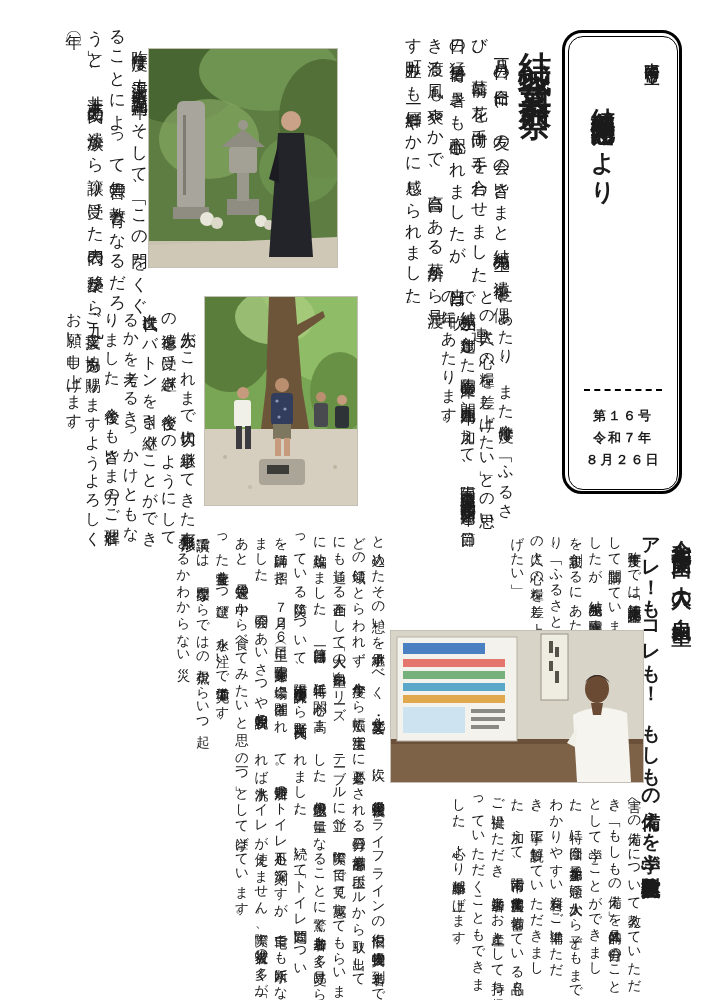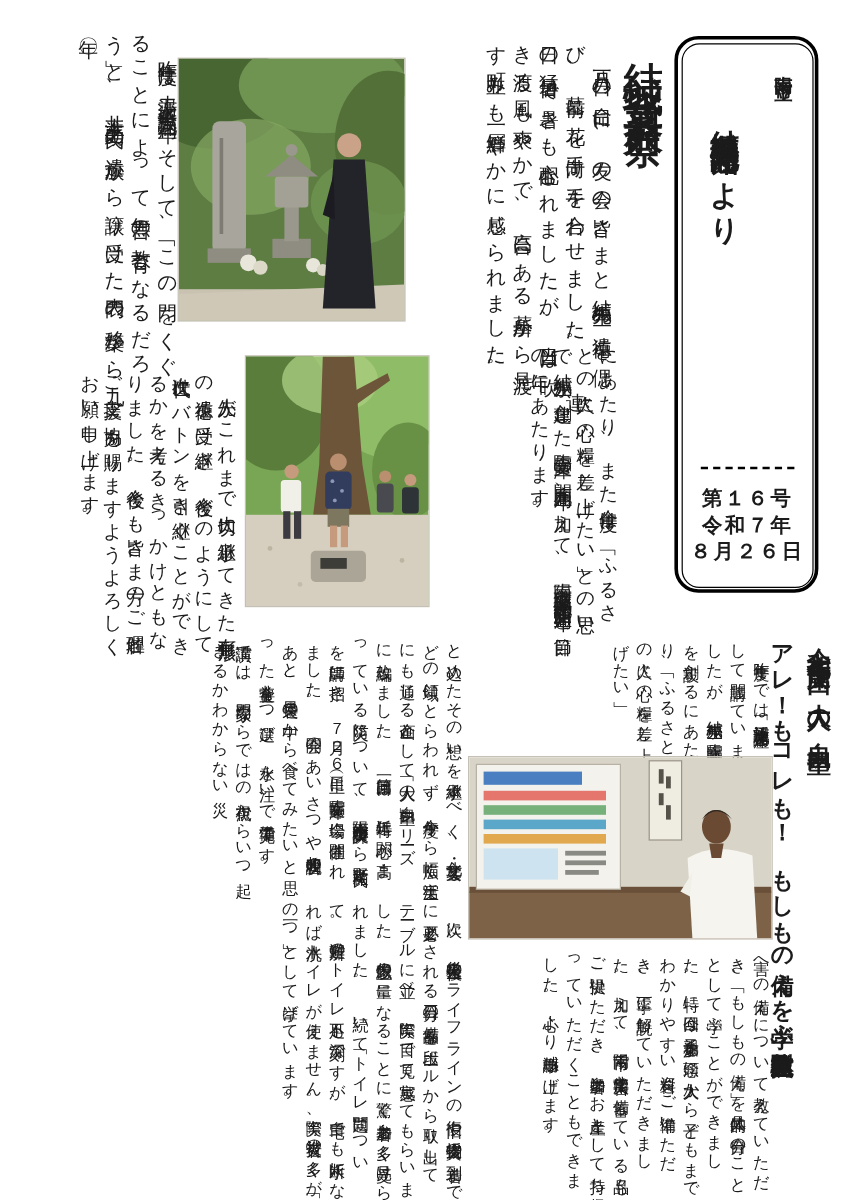--- a/index.html
+++ b/index.html
@@ -45,21 +45,21 @@
   .masthead-title{
     position:absolute;left:18px;top:52px;height:300px;
     writing-mode:vertical-rl;font-size:24px;font-weight:bold;letter-spacing:2px;
   }
   .masthead-divider{
     position:absolute;left:14%;bottom:98px;width:72%;height:0;
     border-top:2px dashed #000;
   }
   .masthead-issue{
     position:absolute;left:0;bottom:18px;width:100%;
-    text-align:center;font-size:17px;line-height:22px;font-weight:bold;letter-spacing:2px;
+    text-align:center;font-size:13px;line-height:22px;font-weight:bold;letter-spacing:2px;
   }
   .photo{position:absolute;border:1px solid #c5c0b5;box-sizing:border-box;}
   .photo svg{display:block;}
   #photo1{left:148px;top:48px;width:190px;height:220px;}
   #photo2{left:204px;top:296px;width:154px;height:210px;}
   #photo3{left:390px;top:630px;width:254px;height:153px;}
   #a1p1{left:336px;top:26px;width:176px;height:292px;}
   #a1p2{left:26px;top:18px;width:124px;height:296px;}
   #a1p3{left:382px;top:280px;width:134px;height:246px;}
   #a1p4{left:12px;top:302px;width:186px;height:238px;}

